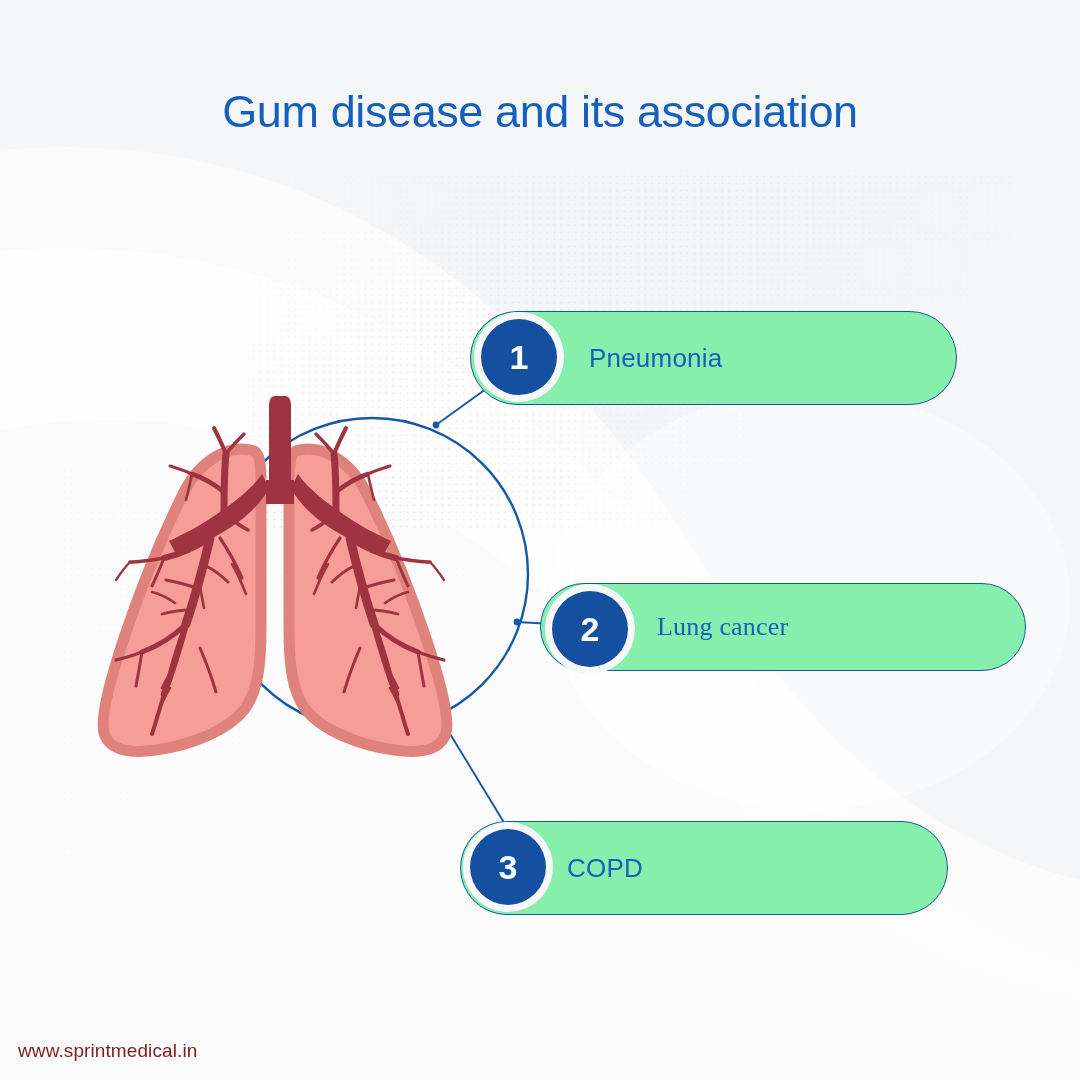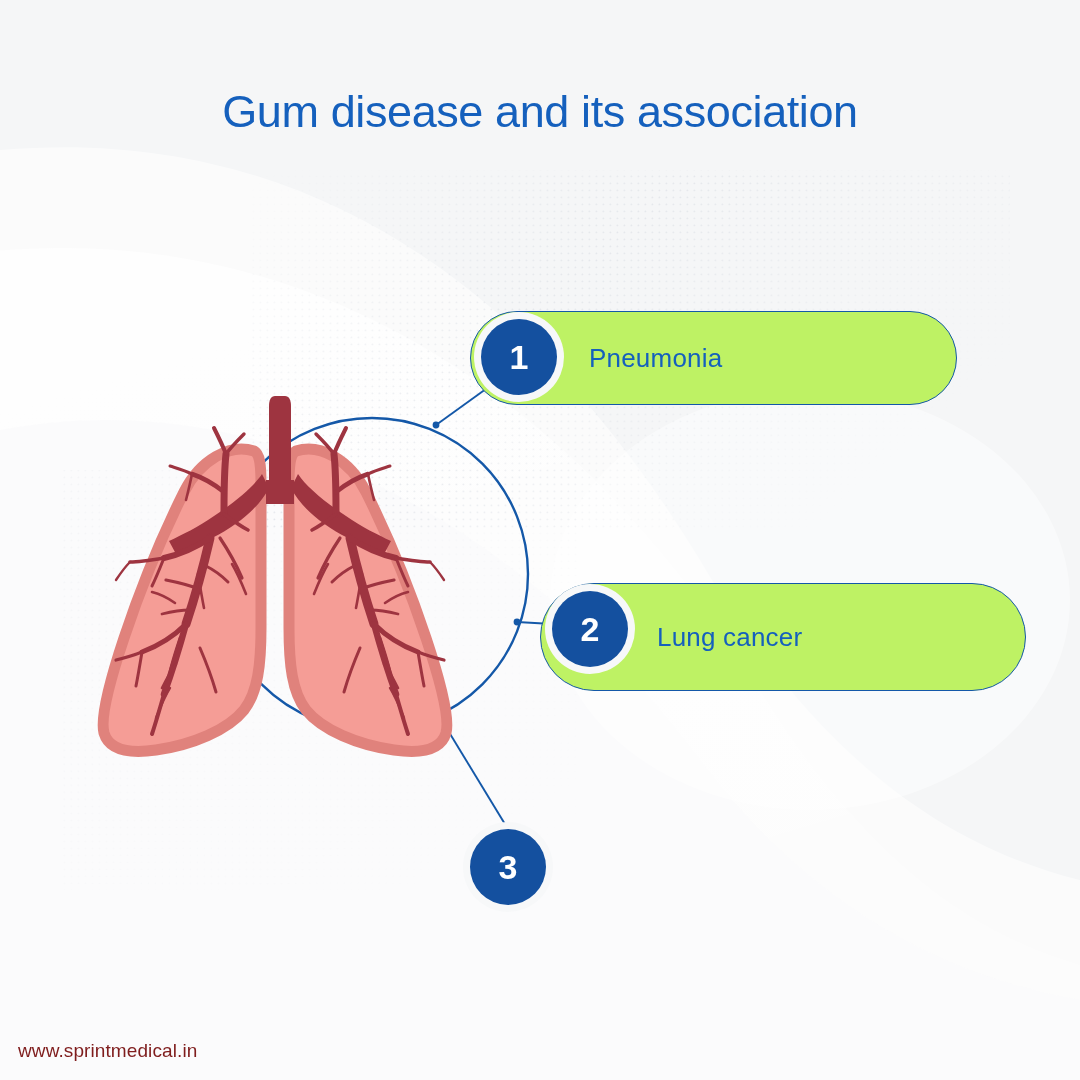--- a/index.html
+++ b/index.html
@@ -38,21 +38,21 @@
 
   
   .lung-wrap{position:absolute;left:80px;top:388px;width:470px;height:372px;}
 
   
   .connectors{position:absolute;left:0;top:0;width:1080px;height:1080px;}
 
   
   .pill{
     position:absolute;
-    background:#bef264;
+    background:#86efac;
     border:1.6px solid #1458a8;
     border-radius:999px;
     box-sizing:border-box;
     display:flex;
     align-items:center;
   }
   .pill-label{
     color:#1560bd;
     font-size:26px;
     font-weight:400;
@@ -70,21 +70,21 @@
     line-height:1;
     box-shadow:0 0 0 7px #f7f8f9;
   }
 
   
   #pill-1{left:470px;top:311px;width:487px;height:94px;}
   #pill-1 .pill-label{margin-left:118px;}
   #badge-1{left:481px;top:319px;}
 
   
-  #pill-2{left:540px;top:583px;width:486px;height:108px;}
+  #pill-2{left:540px;top:583px;width:486px;height:88px;font-family:Liberation Serif, serif;}
   #pill-2 .pill-label{margin-left:116px;}
   #badge-2{left:552px;top:591px;}
 
   
   #pill-3{left:460px;top:821px;width:488px;height:94px;}
   #pill-3 .pill-label{margin-left:106px;}
   #badge-3{left:470px;top:829px;}
 
   
   .footer{
@@ -265,19 +265,22 @@
     <span>1</span>
   </div>
 
   <div class="pill" id="pill-2">
     <span class="pill-label">Lung cancer</span>
   </div>
   <div class="badge" id="badge-2">
     <span>2</span>
   </div>
 
+  <div class="pill" id="pill-3">
+    <span class="pill-label">COPD</span>
+  </div>
   <div class="badge" id="badge-3">
     <span>3</span>
   </div>
 
   <div class="footer">www.sprintmedical.in</div>
 
 </div>
 
 </body></html>

